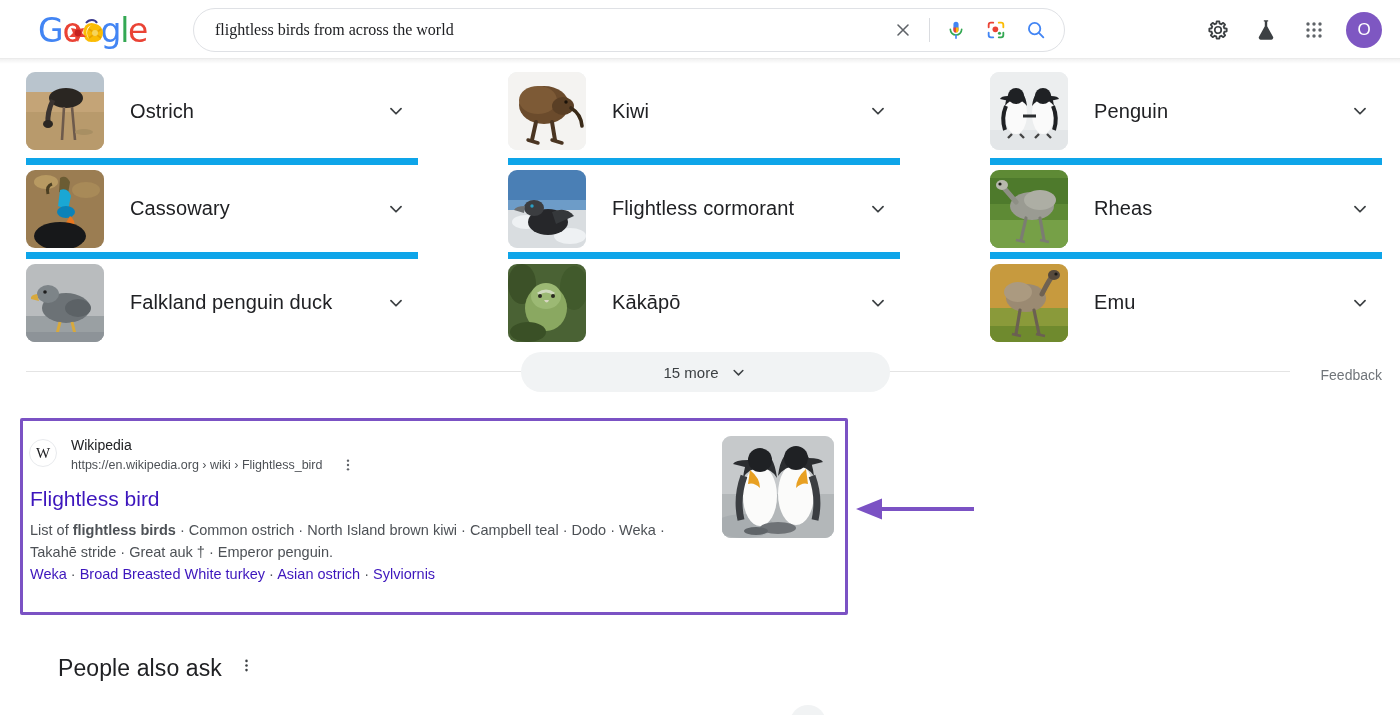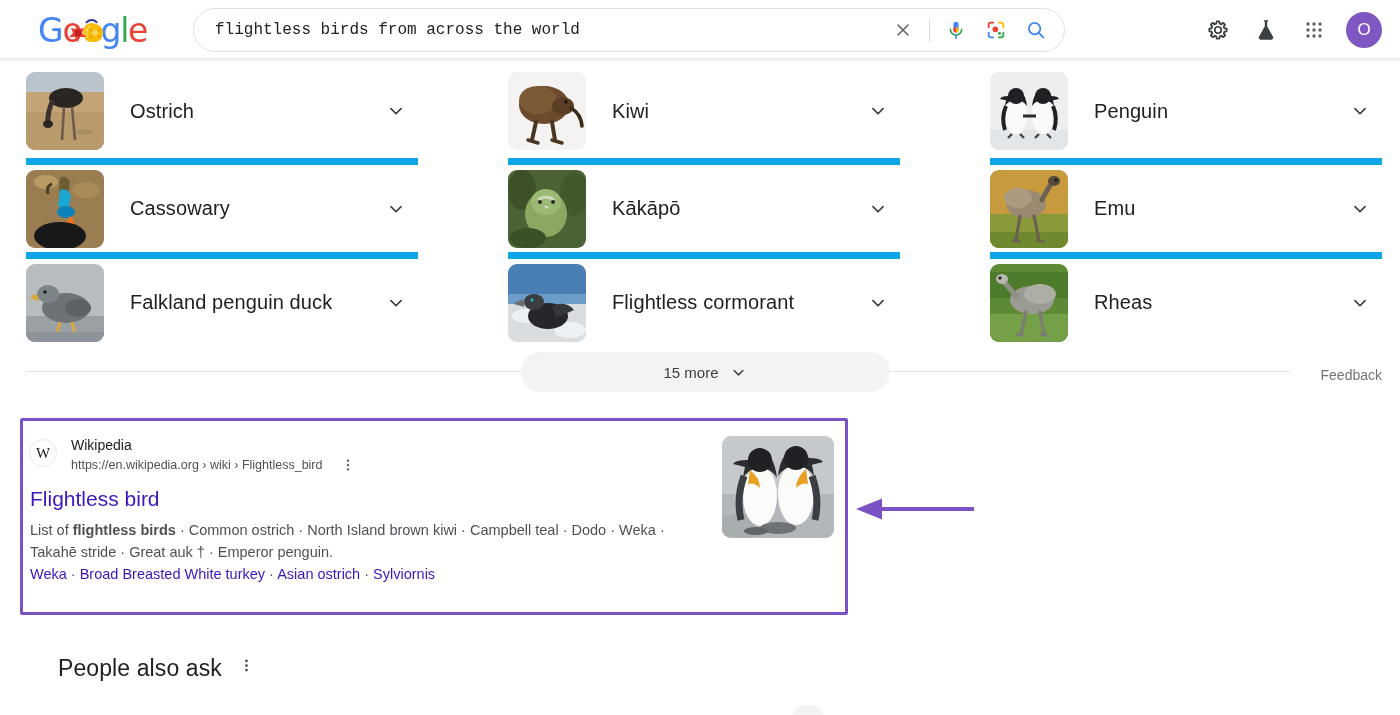--- a/index.html
+++ b/index.html
@@ -50,21 +50,21 @@
     border-radius: 24px;
     background: #fff;
     display: flex; align-items: center;
   }
   .search-input {
     border: none; outline: none; background: transparent;
     flex: 1;
     margin-left: 21px;
     font-size: 16px;
     color: #202124;
-    font-family: Liberation Mono, monospace;
+    font-family: Liberation Serif, serif;
     height: 28px;
   }
   .sb-btn {
     width: 40px; height: 40px;
     display: flex; align-items: center; justify-content: center;
     cursor: pointer; flex: none;
   }
   .sb-divider {
     width: 1px; height: 24px; background: #dadce0;
     margin: 0 6px; flex: none;
@@ -413,56 +413,56 @@
       <div class="chev">
         <svg width="22" height="22" viewBox="0 0 24 24">
           <path d="M6.5 9.5 L12 15 L17.5 9.5" stroke="#3c4043" stroke-width="1.9" fill="none" stroke-linecap="round" stroke-linejoin="round"></path>
         </svg>
       </div>
     </div>
 
     <div class="grow">
       <div class="thumb">
         <svg class="sky" viewBox="0 0 78 78" preserveAspectRatio="none">
+          <rect width="78" height="36" fill="#4a7fb5"></rect>
+          <rect y="30" width="78" height="12" fill="#6d9cc8"></rect>
+          <rect y="40" width="78" height="38" fill="#d9dde0"></rect>
+          <ellipse cx="18" cy="52" rx="14" ry="7" fill="#eef1f3"></ellipse>
+          <ellipse cx="62" cy="66" rx="16" ry="8" fill="#eef1f3"></ellipse>
+          <ellipse cx="40" cy="52" rx="20" ry="13" fill="#26272a"></ellipse>
+          <ellipse cx="26" cy="38" rx="10" ry="8" fill="#3b3d40"></ellipse>
+          <path d="M17 36 q-9 0 -11 4 l10 3z" fill="#6b6f72"></path>
+          <circle cx="24" cy="36" r="1.7" fill="#2aa0c4"></circle>
+          <path d="M44 42 q14 -6 22 4 l-18 8z" fill="#35383b"></path>
+        </svg>
+      </div>
+      <div class="grow-label">Flightless cormorant</div>
+      <div class="chev">
+        <svg width="22" height="22" viewBox="0 0 24 24">
+          <path d="M6.5 9.5 L12 15 L17.5 9.5" stroke="#3c4043" stroke-width="1.9" fill="none" stroke-linecap="round" stroke-linejoin="round"></path>
+        </svg>
+      </div>
+    </div>
+
+    <div class="grow">
+      <div class="thumb">
+        <svg class="sky" viewBox="0 0 78 78" preserveAspectRatio="none">
           <rect width="78" height="78" fill="#4a6234"></rect>
           <ellipse cx="14" cy="20" rx="14" ry="20" fill="#3c5128"></ellipse>
           <ellipse cx="66" cy="24" rx="14" ry="22" fill="#415a2c"></ellipse>
           <ellipse cx="38" cy="44" rx="21" ry="23" fill="#8aa861"></ellipse>
           <ellipse cx="38" cy="32" rx="15" ry="13" fill="#9cb974"></ellipse>
           <path d="M30 30 q8 -6 16 0" stroke="#cfd9bd" stroke-width="3" fill="none"></path>
           <circle cx="32" cy="32" r="2" fill="#2a2a20"></circle>
           <circle cx="45" cy="32" r="2" fill="#2a2a20"></circle>
           <path d="M36 36 q3 5 5 0" fill="#d8d6c2"></path>
           <ellipse cx="20" cy="68" rx="18" ry="10" fill="#3a5026"></ellipse>
         </svg>
       </div>
       <div class="grow-label">Kākāpō</div>
-      <div class="chev">
-        <svg width="22" height="22" viewBox="0 0 24 24">
-          <path d="M6.5 9.5 L12 15 L17.5 9.5" stroke="#3c4043" stroke-width="1.9" fill="none" stroke-linecap="round" stroke-linejoin="round"></path>
-        </svg>
-      </div>
-    </div>
-
-    <div class="grow">
-      <div class="thumb">
-        <svg class="sky" viewBox="0 0 78 78" preserveAspectRatio="none">
-          <rect width="78" height="36" fill="#4a7fb5"></rect>
-          <rect y="30" width="78" height="12" fill="#6d9cc8"></rect>
-          <rect y="40" width="78" height="38" fill="#d9dde0"></rect>
-          <ellipse cx="18" cy="52" rx="14" ry="7" fill="#eef1f3"></ellipse>
-          <ellipse cx="62" cy="66" rx="16" ry="8" fill="#eef1f3"></ellipse>
-          <ellipse cx="40" cy="52" rx="20" ry="13" fill="#26272a"></ellipse>
-          <ellipse cx="26" cy="38" rx="10" ry="8" fill="#3b3d40"></ellipse>
-          <path d="M17 36 q-9 0 -11 4 l10 3z" fill="#6b6f72"></path>
-          <circle cx="24" cy="36" r="1.7" fill="#2aa0c4"></circle>
-          <path d="M44 42 q14 -6 22 4 l-18 8z" fill="#35383b"></path>
-        </svg>
-      </div>
-      <div class="grow-label">Flightless cormorant</div>
       <div class="chev">
         <svg width="22" height="22" viewBox="0 0 24 24">
           <path d="M6.5 9.5 L12 15 L17.5 9.5" stroke="#3c4043" stroke-width="1.9" fill="none" stroke-linecap="round" stroke-linejoin="round"></path>
         </svg>
       </div>
     </div>
   </div>
 
   <div class="gcol c3">
     <div class="grow">
@@ -488,56 +488,56 @@
       <div class="chev">
         <svg width="22" height="22" viewBox="0 0 24 24">
           <path d="M6.5 9.5 L12 15 L17.5 9.5" stroke="#3c4043" stroke-width="1.9" fill="none" stroke-linecap="round" stroke-linejoin="round"></path>
         </svg>
       </div>
     </div>
 
     <div class="grow">
       <div class="thumb">
         <svg class="sky" viewBox="0 0 78 78" preserveAspectRatio="none">
+          <rect width="78" height="78" fill="#5e8a35"></rect>
+          <rect y="8" width="78" height="26" fill="#4e7a2c"></rect>
+          <rect y="50" width="78" height="28" fill="#76a047"></rect>
+          <ellipse cx="42" cy="36" rx="22" ry="14" fill="#9a9b92"></ellipse>
+          <ellipse cx="50" cy="30" rx="16" ry="10" fill="#adaea4"></ellipse>
+          <path d="M26 32 q-10 -12 -14 -16" stroke="#8e8f85" stroke-width="5" fill="none" stroke-linecap="round"></path>
+          <ellipse cx="12" cy="15" rx="6" ry="5" fill="#b8b9ae"></ellipse>
+          <circle cx="10" cy="14" r="1.6" fill="#1c1c18"></circle>
+          <path d="M36 48 l-5 22 M50 48 l4 22" stroke="#7b7c72" stroke-width="3.2" stroke-linecap="round"></path>
+          <path d="M26 70 l9 2 M50 70 l9 2" stroke="#7b7c72" stroke-width="2.6"></path>
+        </svg>
+      </div>
+      <div class="grow-label">Rheas</div>
+      <div class="chev">
+        <svg width="22" height="22" viewBox="0 0 24 24">
+          <path d="M6.5 9.5 L12 15 L17.5 9.5" stroke="#3c4043" stroke-width="1.9" fill="none" stroke-linecap="round" stroke-linejoin="round"></path>
+        </svg>
+      </div>
+    </div>
+
+    <div class="grow">
+      <div class="thumb">
+        <svg class="sky" viewBox="0 0 78 78" preserveAspectRatio="none">
           <rect width="78" height="78" fill="#c79a3e"></rect>
           <rect y="44" width="78" height="34" fill="#8a9a3a"></rect>
           <rect y="62" width="78" height="16" fill="#6f8a2e"></rect>
           <ellipse cx="36" cy="34" rx="20" ry="14" fill="#9b8a72"></ellipse>
           <ellipse cx="28" cy="28" rx="14" ry="10" fill="#ab9a80"></ellipse>
           <path d="M52 30 q8 -16 12 -20" stroke="#6f6252" stroke-width="5" fill="none" stroke-linecap="round"></path>
           <ellipse cx="64" cy="11" rx="6" ry="5" fill="#55493c"></ellipse>
           <circle cx="66" cy="10" r="1.6" fill="#1a1a18"></circle>
           <path d="M30 46 l-4 24 M44 46 l5 24" stroke="#6b6052" stroke-width="3.2" stroke-linecap="round"></path>
           <path d="M22 70 l9 2 M46 70 l9 2" stroke="#6b6052" stroke-width="2.6"></path>
         </svg>
       </div>
       <div class="grow-label">Emu</div>
-      <div class="chev">
-        <svg width="22" height="22" viewBox="0 0 24 24">
-          <path d="M6.5 9.5 L12 15 L17.5 9.5" stroke="#3c4043" stroke-width="1.9" fill="none" stroke-linecap="round" stroke-linejoin="round"></path>
-        </svg>
-      </div>
-    </div>
-
-    <div class="grow">
-      <div class="thumb">
-        <svg class="sky" viewBox="0 0 78 78" preserveAspectRatio="none">
-          <rect width="78" height="78" fill="#5e8a35"></rect>
-          <rect y="8" width="78" height="26" fill="#4e7a2c"></rect>
-          <rect y="50" width="78" height="28" fill="#76a047"></rect>
-          <ellipse cx="42" cy="36" rx="22" ry="14" fill="#9a9b92"></ellipse>
-          <ellipse cx="50" cy="30" rx="16" ry="10" fill="#adaea4"></ellipse>
-          <path d="M26 32 q-10 -12 -14 -16" stroke="#8e8f85" stroke-width="5" fill="none" stroke-linecap="round"></path>
-          <ellipse cx="12" cy="15" rx="6" ry="5" fill="#b8b9ae"></ellipse>
-          <circle cx="10" cy="14" r="1.6" fill="#1c1c18"></circle>
-          <path d="M36 48 l-5 22 M50 48 l4 22" stroke="#7b7c72" stroke-width="3.2" stroke-linecap="round"></path>
-          <path d="M26 70 l9 2 M50 70 l9 2" stroke="#7b7c72" stroke-width="2.6"></path>
-        </svg>
-      </div>
-      <div class="grow-label">Rheas</div>
       <div class="chev">
         <svg width="22" height="22" viewBox="0 0 24 24">
           <path d="M6.5 9.5 L12 15 L17.5 9.5" stroke="#3c4043" stroke-width="1.9" fill="none" stroke-linecap="round" stroke-linejoin="round"></path>
         </svg>
       </div>
     </div>
   </div>
 </div>
 
 <div class="more-wrap">

